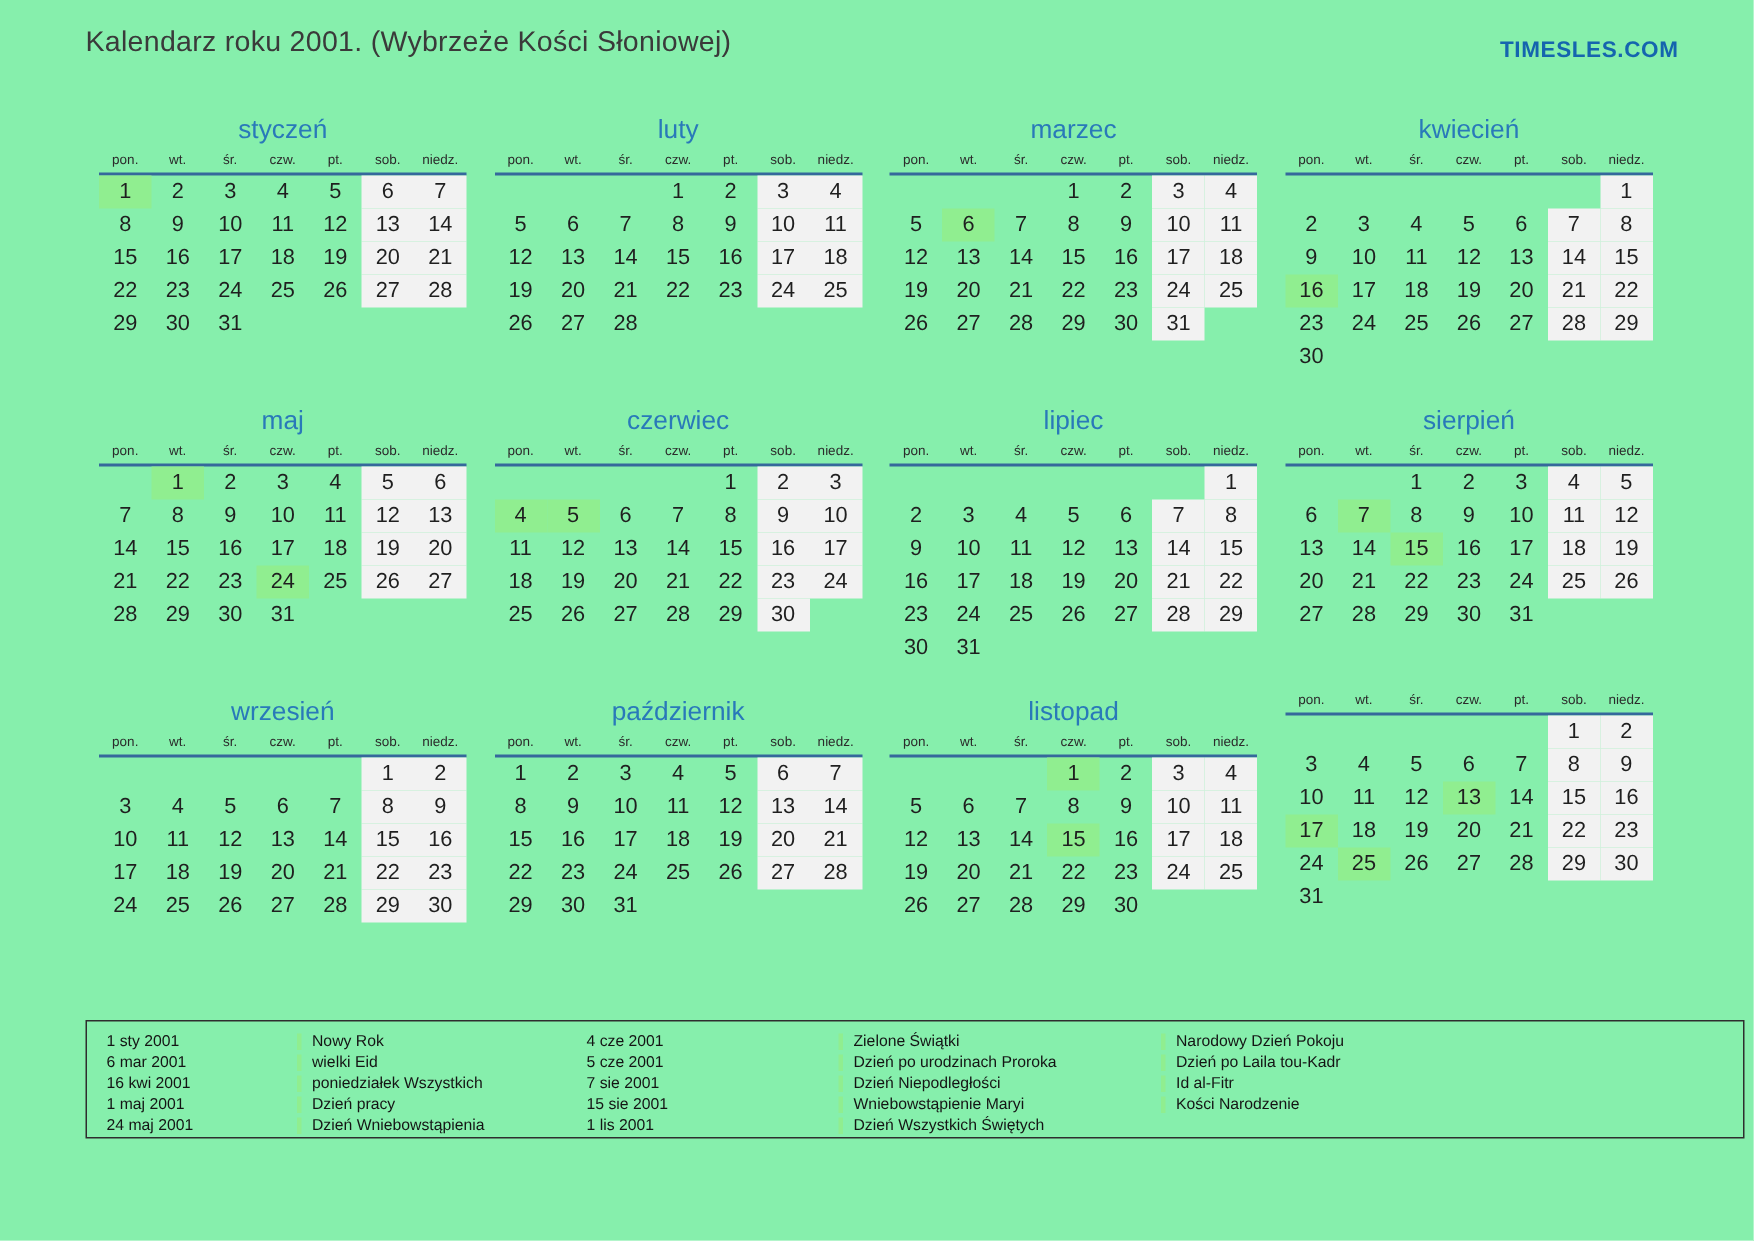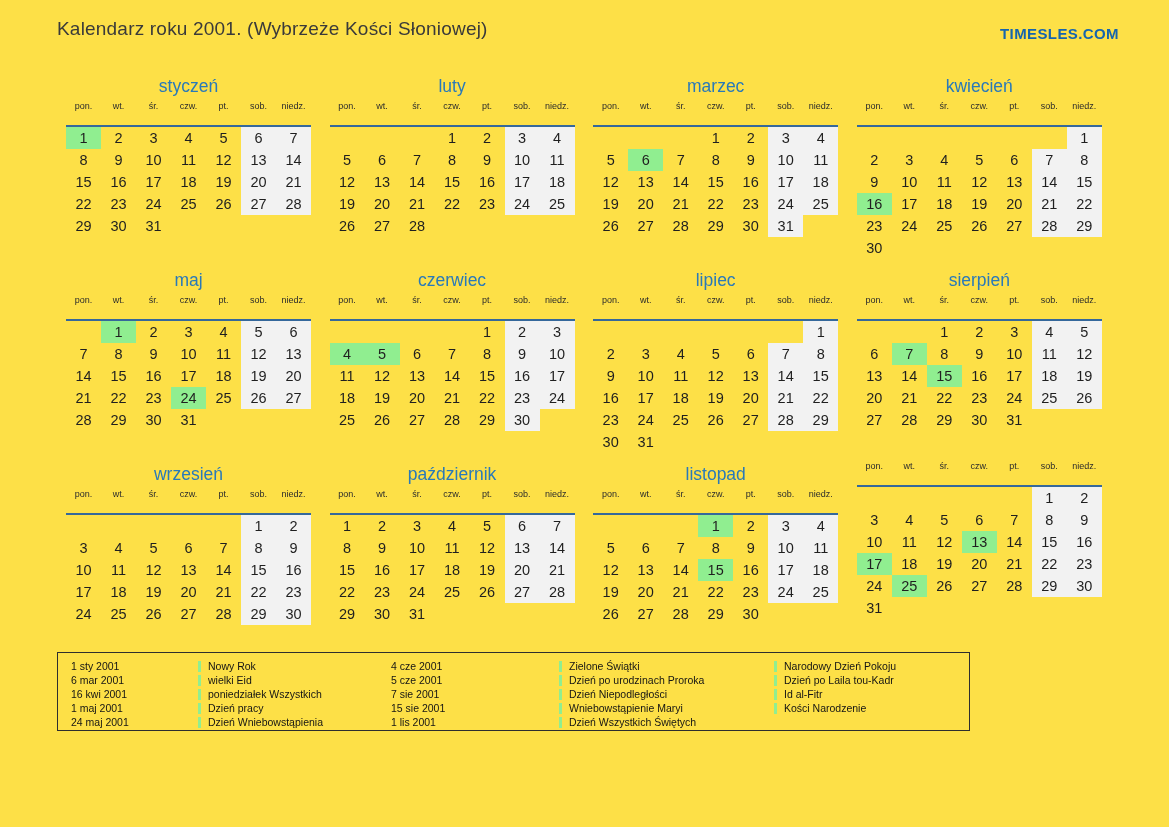--- a/index.html
+++ b/index.html
@@ -9,21 +9,21 @@
     font-family:"Liberation Sans","DejaVu Sans",sans-serif;
     -webkit-font-smoothing:antialiased;
   }
   :root{
     --blue:#2979b9;
     --brand:#1565ae;
     --line:#35689b;
     --weekend:#f2f2f2;
     --green:#90ee90;
   }
-  .page{position:absolute;inset:0;background:#fde047;}
+  .page{position:absolute;inset:0;background:#86efac;}
 
   
   .page-title{
     position:absolute;left:57px;top:18px;margin:0;
     font-size:19px;font-weight:400;color:#3a3a3a;letter-spacing:.2px;
   }
   .brand{
     position:absolute;right:50px;top:25px;
     font-size:15px;font-weight:700;color:var(--brand);
     text-decoration:none;letter-spacing:.4px;cursor:pointer;
@@ -35,36 +35,36 @@
     display:grid;grid-template-columns:repeat(4,245px);
     column-gap:18.6px;row-gap:18px;
   }
   .month{height:176px;}
   .mname{
     height:26px;line-height:26px;text-align:center;
     font-size:17.5px;color:var(--blue);margin-bottom:2px;
   }
   .dow{
     display:grid;grid-template-columns:repeat(7,35px);
-    padding-bottom:13px;border-bottom:2.5px solid var(--line);
+    padding-bottom:3px;border-bottom:2.5px solid var(--line);
   }
   .dow span{
     text-align:center;font-size:9px;color:#2b2b2b;line-height:11px;
   }
   .week{display:grid;grid-template-columns:repeat(7,35px);}
   .day{
     height:22px;line-height:22px;text-align:center;
     font-size:14.5px;color:#1f1f1f;
   }
   .day.we{background:var(--weekend);}
   .day.hol{background:var(--green);}
 
   
   .legend{
-    position:absolute;left:57px;top:652px;width:913px;height:79px;
+    position:absolute;left:57px;top:680px;width:1106px;height:79px;
     box-sizing:border-box;border:1.5px solid #2e2e2e;
     padding:6px 0 0 13px;
     display:grid;grid-template-columns:127px 193px 168px 215px 114px 1fr;
   }
   .lcol{display:flex;flex-direction:column;}
   .lrow{
     height:14px;line-height:14px;font-size:10.5px;color:#141414;
     white-space:nowrap;
   }
   .lname{display:flex;align-items:center;}

